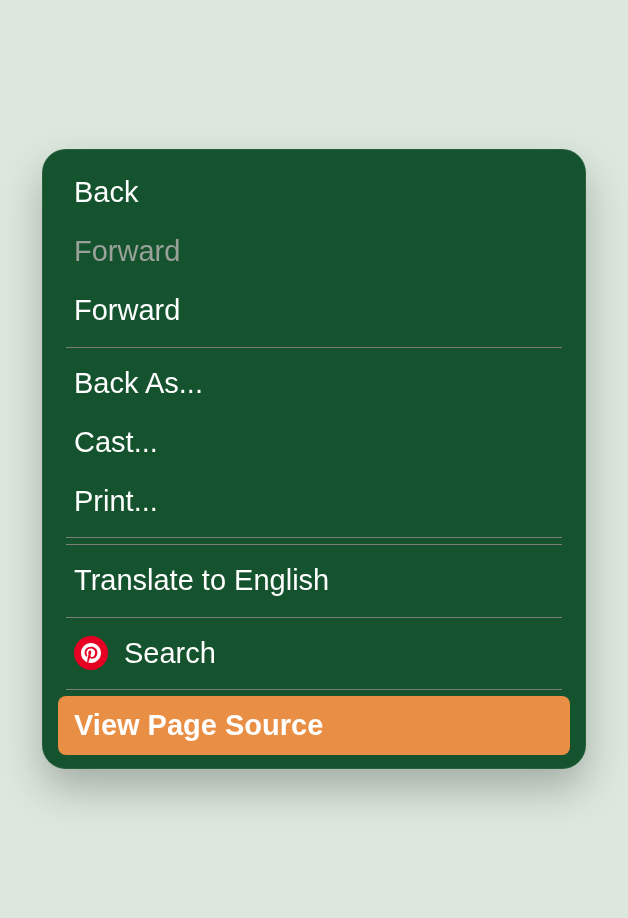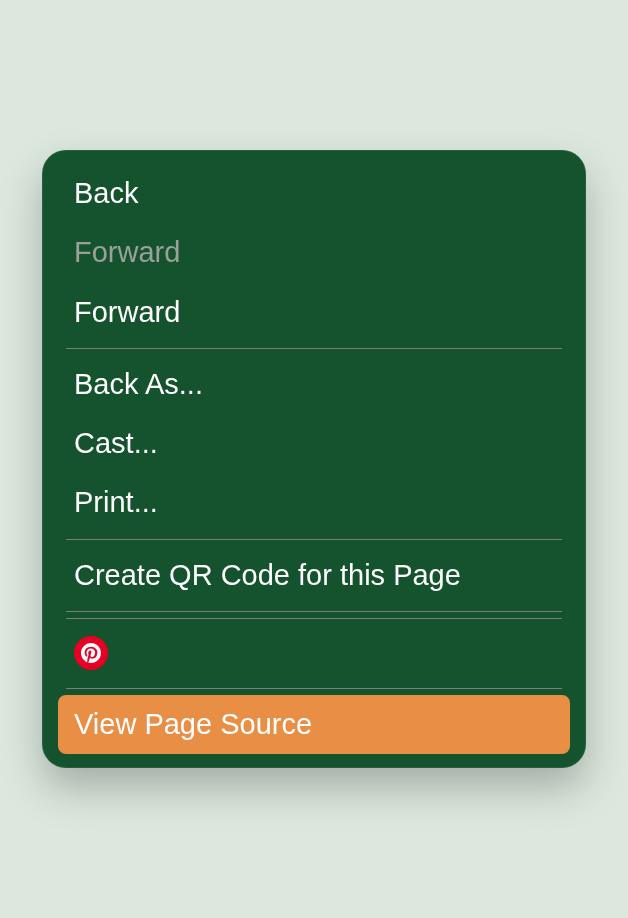--- a/index.html
+++ b/index.html
@@ -36,20 +36,21 @@
       align-items: center;
       line-height: 1.25;
     }
 
     .menu-item.disabled {
       color: #9aa09a;
     }
 
     .menu-item.highlighted {
       background: #e98f45;
+      font-weight: bold;
     }
 
     .divider {
       height: 1px;
       background: #7a8079;
       margin: 6px 8px;
     }
 
     .pinterest-icon {
       width: 34px;
@@ -95,35 +96,36 @@
   <div class="menu-item">
     <span>Cast...</span>
   </div>
 
   <div class="menu-item">
     <span>Print...</span>
   </div>
 
   <div class="divider"></div>
 
-  <div class="menu-item">
-    <span>Create QR Code for this Page</span>
-  </div>
 
   <div class="divider"></div>
 
+  <div class="menu-item">
+    <span>Translate to English</span>
+  </div>
 
   <div class="divider"></div>
 
   <div class="menu-item">
     <span class="pinterest-icon">
       <svg viewBox="0 0 24 24">
         <path d="M12 0C5.373 0 0 5.373 0 12c0 5.084 3.163 9.426 7.627 11.174-.105-.949-.2-2.405.042-3.441.218-.937 1.407-5.965 1.407-5.965s-.359-.719-.359-1.782c0-1.668.967-2.914 2.171-2.914 1.023 0 1.518.769 1.518 1.69 0 1.029-.655 2.568-.994 3.995-.283 1.194.599 2.169 1.777 2.169 2.133 0 3.772-2.249 3.772-5.495 0-2.873-2.064-4.882-5.012-4.882-3.414 0-5.418 2.561-5.418 5.207 0 1.031.397 2.138.893 2.738.098.119.112.224.083.345l-.333 1.36c-.053.22-.174.267-.402.161-1.499-.698-2.436-2.889-2.436-4.649 0-3.785 2.75-7.262 7.929-7.262 4.163 0 7.398 2.967 7.398 6.931 0 4.136-2.607 7.464-6.227 7.464-1.216 0-2.359-.631-2.75-1.378l-.748 2.853c-.271 1.043-1.002 2.35-1.492 3.146C9.57 23.812 10.763 24 12 24c6.627 0 12-5.373 12-12S18.627 0 12 0z"></path>
       </svg>
     </span>
+    <span>Search</span>
   </div>
 
   <div class="divider"></div>
 
   <div class="menu-item highlighted">
     <span>View Page Source</span>
   </div>
 
 
 </div>

